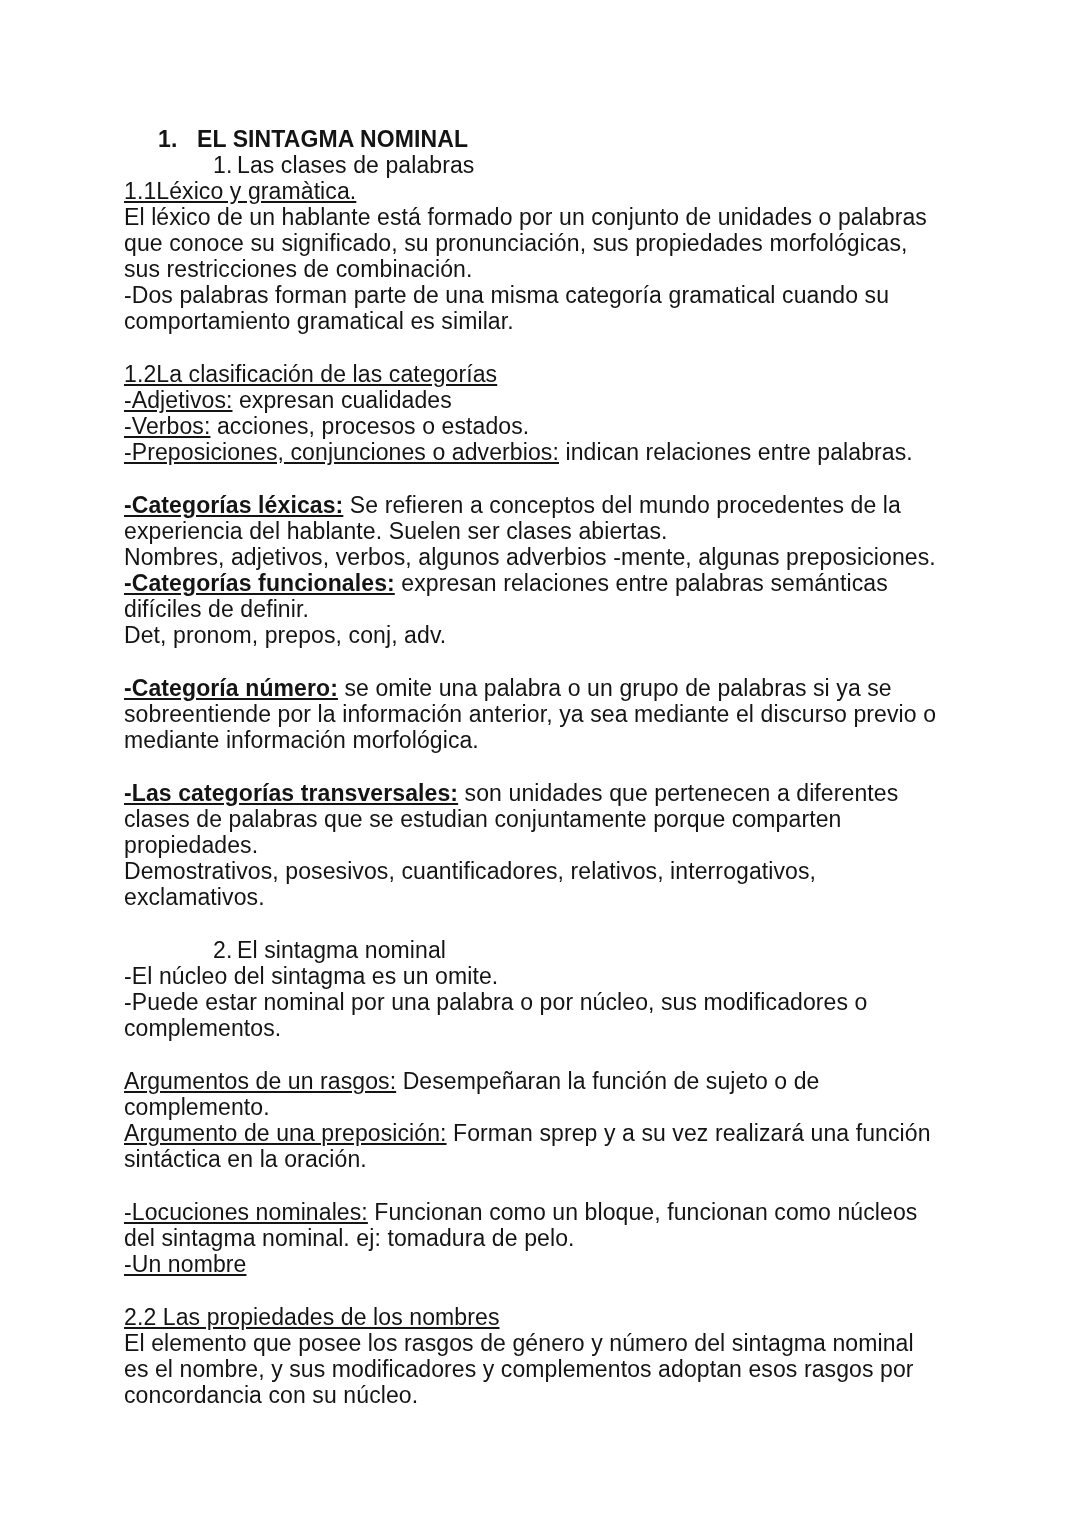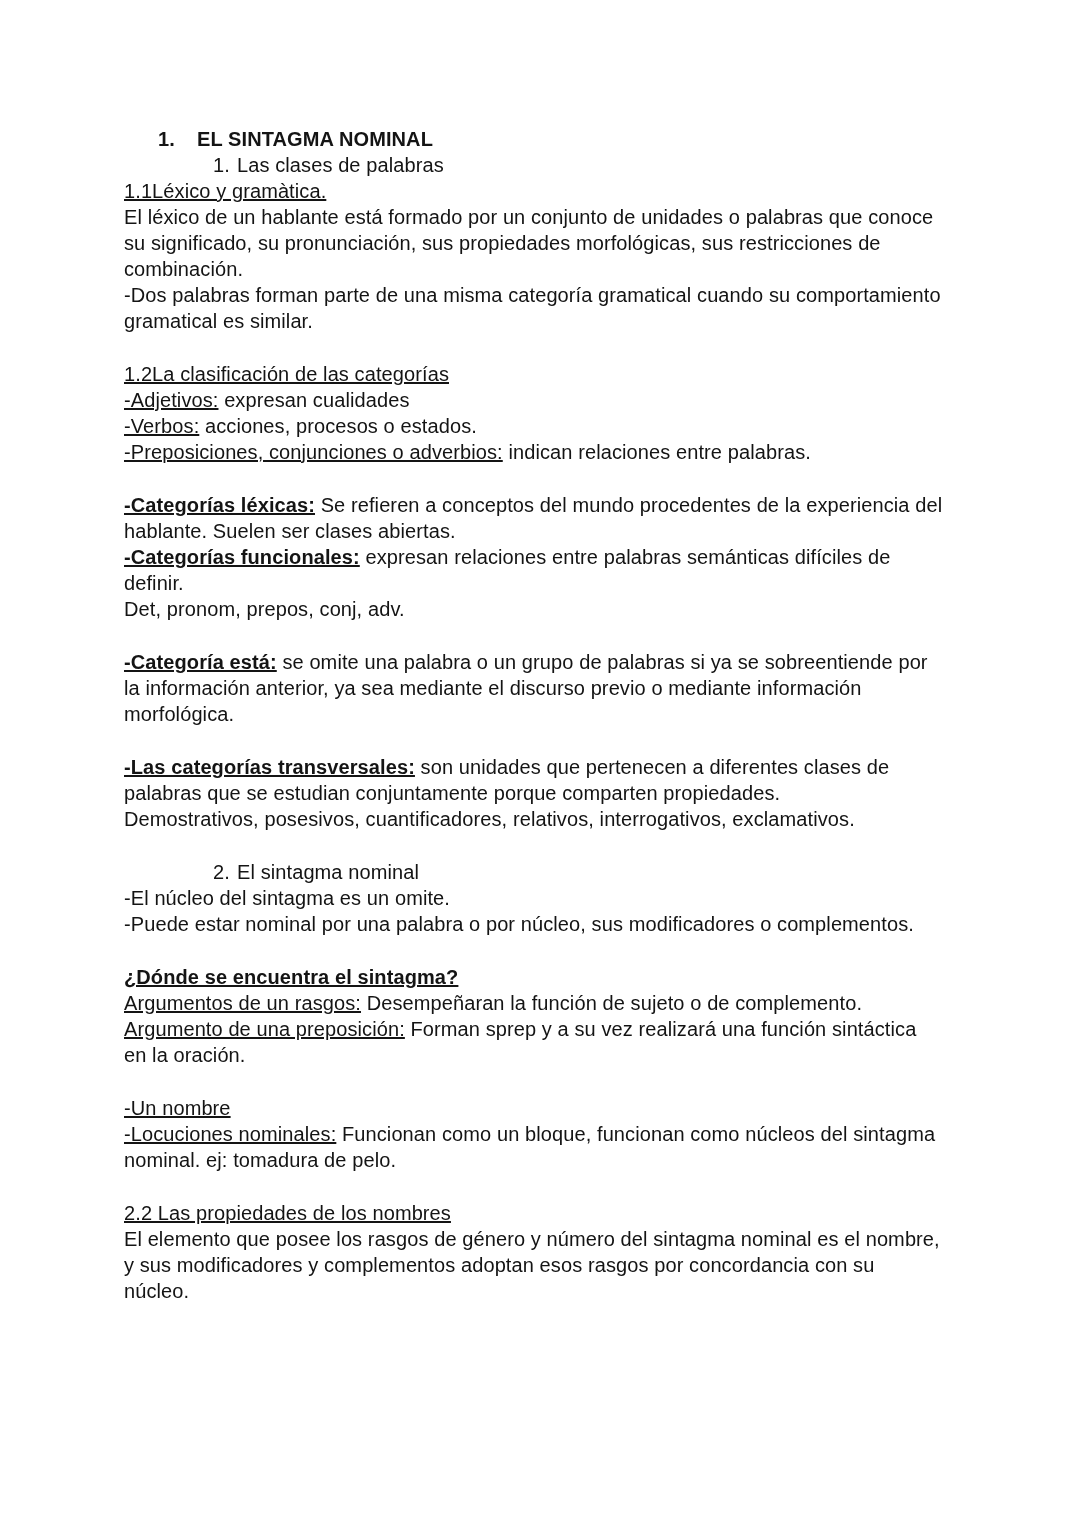--- a/index.html
+++ b/index.html
@@ -12,21 +12,21 @@
     color: #141414;
   }
   .page {
     width: 1080px;
     height: 1525px;
     background: #ffffff;
     padding: 126px 136px 0 124px;
   }
   .content {
     width: 820px;
-    font-size: 20px;
+    font-size: 23px;
     line-height: 26px;
     letter-spacing: 0.1px;
   }
   p { margin: 0; }
   .gap { height: 27px; }
   .b { font-weight: bold; text-decoration: underline; }
   .u { text-decoration: underline; }
   .h1 {
     font-weight: bold;
     padding-left: 34px;
@@ -62,57 +62,57 @@
     <p><span class="u">-Adjetivos:</span><span> expresan cualidades</span></p>
 
     <p><span class="u">-Verbos:</span><span> acciones, procesos o estados.</span></p>
 
     <p><span class="u">-Preposiciones, conjunciones o adverbios:</span><span> indican relaciones entre palabras.</span></p>
 
     <div class="gap"></div>
 
     <p><span class="b">-Categorías léxicas:</span><span> Se refieren a conceptos del mundo procedentes de la experiencia del hablante. Suelen ser clases abiertas.</span></p>
 
+    <p>Nombres, adjetivos, verbos, algunos adverbios -mente, algunas preposiciones.</p>
 
     <p><span class="b">-Categorías funcionales:</span><span> expresan relaciones entre palabras semánticas difíciles de definir.</span></p>
 
     <p>Det, pronom, prepos, conj, adv.</p>
 
     <div class="gap"></div>
 
-    <p><span class="b">-Categoría está:</span><span> se omite una palabra o un grupo de palabras si ya se sobreentiende por la información anterior, ya sea mediante el discurso previo o mediante información morfológica.</span></p>
+    <p><span class="b">-Categoría número:</span><span> se omite una palabra o un grupo de palabras si ya se sobreentiende por la información anterior, ya sea mediante el discurso previo o mediante información morfológica.</span></p>
 
     <div class="gap"></div>
 
     <p><span class="b">-Las categorías transversales:</span><span> son unidades que pertenecen a diferentes clases de palabras que se estudian conjuntamente porque comparten propiedades.</span></p>
 
     <p>Demostrativos, posesivos, cuantificadores, relativos, interrogativos, exclamativos.</p>
 
     <div class="gap"></div>
 
     <p class="h2"><span class="num">2.</span><span>El sintagma nominal</span></p>
 
     <p>-El núcleo del sintagma es un omite.</p>
 
     <p>-Puede estar nominal por una palabra o por núcleo, sus modificadores o complementos.</p>
 
     <div class="gap"></div>
 
-    <p class="b">¿Dónde se encuentra el sintagma?</p>
 
     <p><span class="u">Argumentos de un rasgos:</span><span> Desempeñaran la función de sujeto o de complemento.</span></p>
 
     <p><span class="u">Argumento de una preposición:</span><span> Forman sprep y a su vez realizará una función sintáctica en la oración.</span></p>
 
     <div class="gap"></div>
 
 
+    <p><span class="u">-Locuciones nominales:</span><span> Funcionan como un bloque, funcionan como núcleos del sintagma nominal. ej: tomadura de pelo.</span></p>
+
     <p><span class="u">-Un nombre</span></p>
-
-    <p><span class="u">-Locuciones nominales:</span><span> Funcionan como un bloque, funcionan como núcleos del sintagma nominal. ej: tomadura de pelo.</span></p>
 
     <div class="gap"></div>
 
     <p><span class="u">2.2 Las propiedades de los nombres</span></p>
 
     <p>El elemento que posee los rasgos de género y número del sintagma nominal es el nombre, y sus modificadores y complementos adoptan esos rasgos por concordancia con su núcleo.</p>
 
   </div>
 </div>
 

